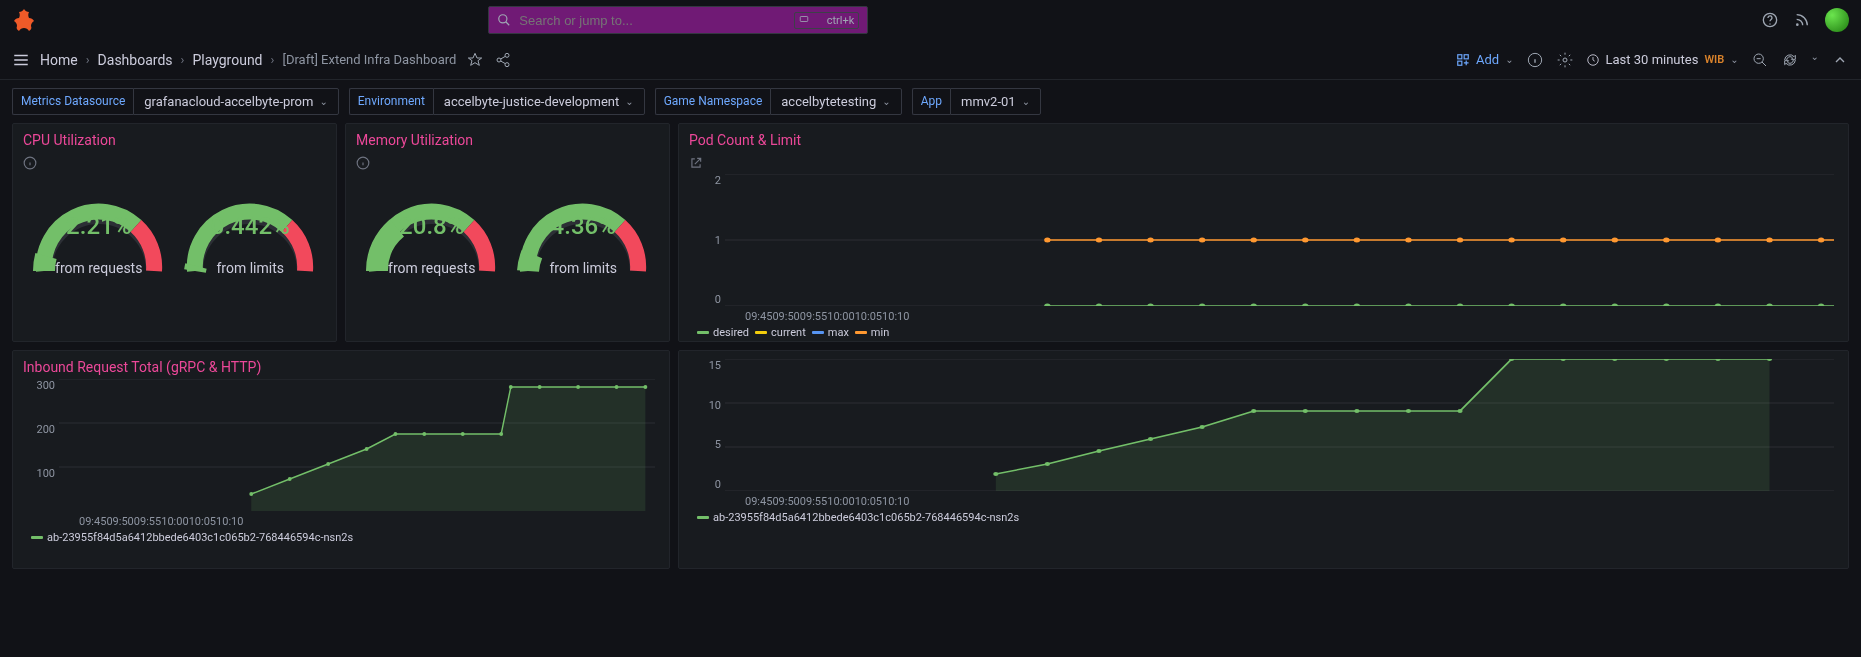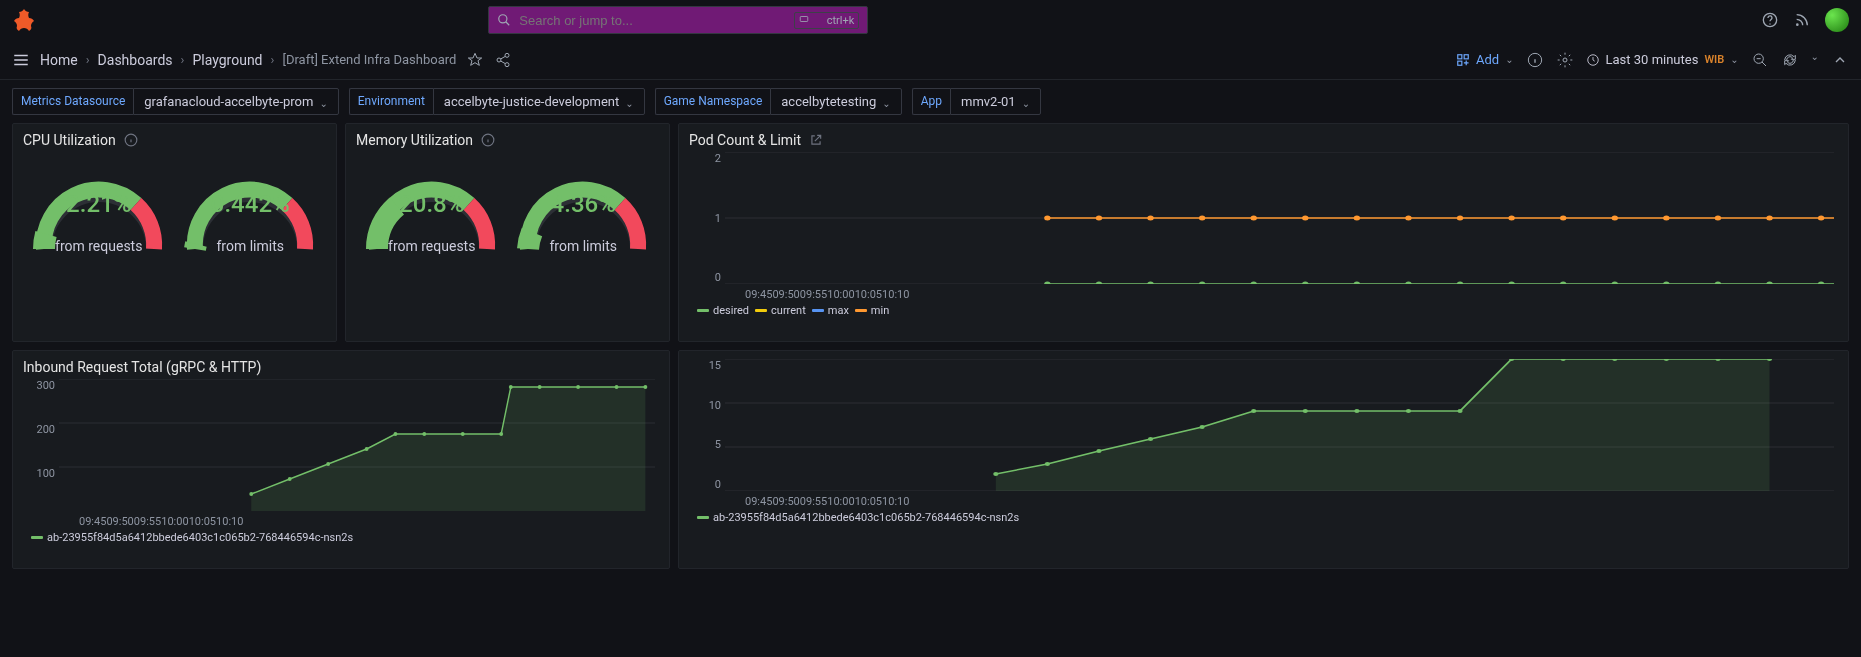--- a/index.html
+++ b/index.html
@@ -86,40 +86,40 @@
   font-size:12px;
   color:#6ea8fe;
 }
 .var-value {
   border:1px solid #343741;
   border-radius:0 2px 2px 0;
   padding:5px 10px;
   font-size:13px;
   color:#ccccdc;
   display:flex;
-  align-items:flex-end;
+  align-items:center;
   gap:6px;
   cursor:pointer;
 }
 .panels {
   display:grid;
   grid-template-columns: 325px 325px 1fr;
   grid-template-rows: 219px 219px;
   gap:8px;
   padding: 0 12px 8px 12px;
 }
 .panel {
   background:#181b1f;
   border:1px solid #22252b;
   border-radius:2px;
   padding:8px 10px;
   position:relative;
   overflow:hidden;
 }
-.panel-title { font-size:14px; color:#e5e5e5; display:flex; align-items:center; gap:8px; margin-bottom:4px;}
+.panel-title { font-size:14px; color:#ec4899; display:flex; align-items:flex-start; gap:8px; margin-bottom:4px;flex-direction:column;}
 .info-ic { color:#6e7380; width:14px; height:14px; }
 .gauges { display:flex; justify-content:space-around; margin-top:16px;}
 .gauge { text-align:center; }
 .gauge-val { font-size:24px; color:#73bf69; font-weight:500; margin-top:-64px; display:block;}
 .gauge-lbl { font-size:14px; color:#ccccdc; margin-top:20px; display:block;}
 .panel-3 { grid-column: 3; }
 .panel-4 { grid-column: 1 / 3; }
 .panel-5 { grid-column: 3; }
 .legend { display:flex; gap:6px; font-size:11px; color:#ccccdc; margin-top:2px; padding-left:8px;}
 .legend-item { display:flex; align-items:center; gap:4px;}

